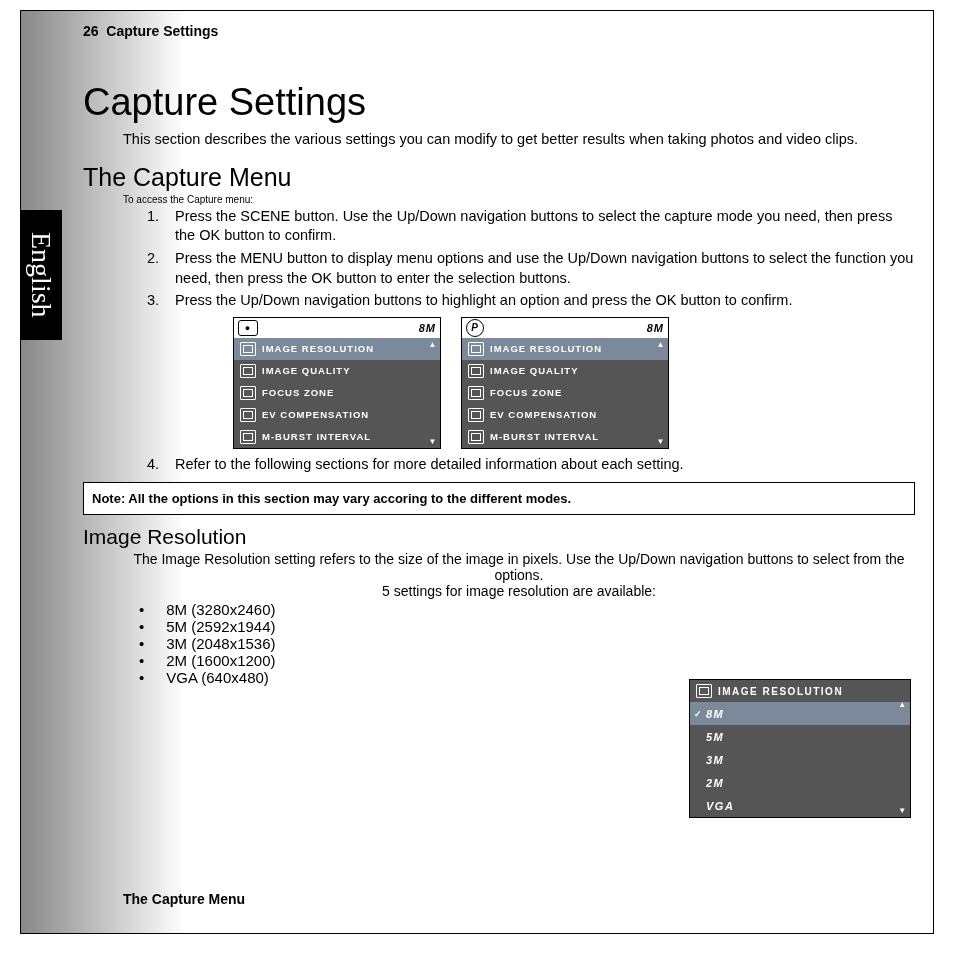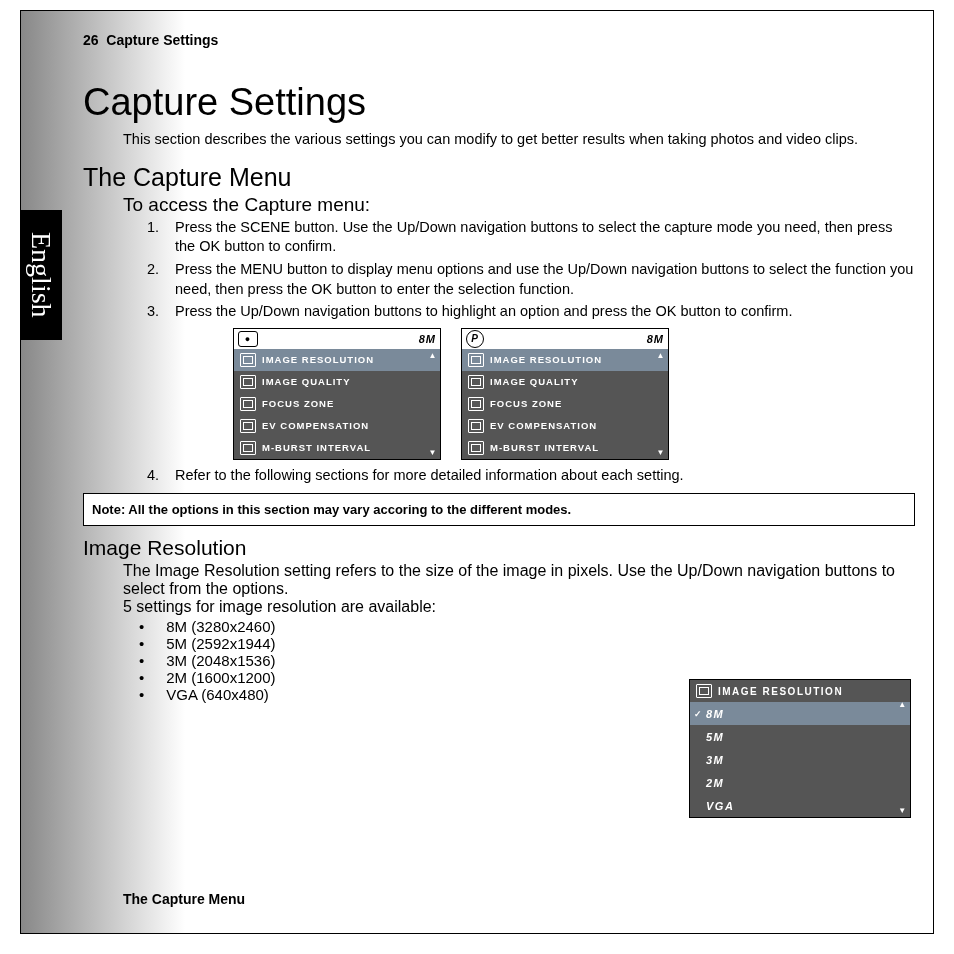--- a/index.html
+++ b/index.html
@@ -35,21 +35,20 @@
     justify-content: center;
     writing-mode: vertical-rl;
     z-index: 5;
   }
   .header {
     position: absolute;
     top: 12px;
     left: 62px;
     font-size: 14px;
     font-weight: bold;
-    margin-top: 9px;
   }
   .content {
     position: absolute;
     left: 62px;
     right: 18px;
     top: 50px;
   }
   h1 {
     font-family: Verdana, Geneva, sans-serif;
     font-weight: normal;
@@ -62,21 +61,21 @@
     line-height: 1.3;
   }
   h2 {
     font-family: Verdana, Geneva, sans-serif;
     font-weight: normal;
     font-size: 25px;
     margin: 14px 0 2px 0;
   }
   .sub {
     margin-left: 40px;
-    font-size: 19px;
+    font-size: 10px;
   }
   ol.steps {
     margin: 2px 0 0 40px;
     padding-left: 40px;
     font-size: 14.5px;
   }
   ol.steps li {
     padding-left: 12px;
     margin-bottom: 3px;
     line-height: 1.35;
@@ -130,21 +129,21 @@
     font-size:8px;color:#fff;align-items:center;padding:2px 0;
   }
   .note-box{
     border:1px solid #000;padding:8px 8px;font-size:13px;font-weight:bold;
     margin:8px 0 0 0;background:#fff;
   }
   h3{
     font-family: Verdana, Geneva, sans-serif;
     font-weight: normal;font-size:21px;margin:10px 0 2px 0;
   }
-  .res-body{margin-left:40px;font-size:16px;}
+  .res-body{margin-left:40px;font-size:14px;text-align:center;}
   .res-list{margin:2px 0 0 56px;padding:0;list-style:none;font-size:15px;}
   .res-list li::before{content:"•";margin-right:22px;}
   .res-panel{
     position:absolute;right:22px;top:668px;width:220px;background:#555;
     color:#fff;font-size:10px;letter-spacing:1.5px;border:1px solid #000;
   }
   .res-panel .hdr{
     background:#555;display:flex;align-items:center;gap:6px;
     padding:2px 6px;font-weight:bold;height:18px;
   }
@@ -173,21 +172,21 @@
     <div class="intro">This section describes the various settings you can modify to get better results when taking photos and video clips.</div>
 
     <h2>The Capture Menu</h2>
     <div class="sub">To access the Capture menu:</div>
 
     <ol class="steps">
       <li>
         <span>Press the </span><span class="b">SCENE</span><span> button. Use the </span><span class="b">Up/Down</span><span> navigation buttons to select the capture mode you need, then press the </span><span class="b">OK</span><span> button to confirm.</span>
       </li>
       <li>
-        <span>Press the </span><span class="b">MENU</span><span> button to display menu options and use the </span><span class="b">Up/Down</span><span> navigation buttons to select the function you need, then press the </span><span class="b">OK</span><span> button to enter the selection function.</span>
+        <span>Press the </span><span class="b">MENU</span><span> button to display menu options and use the </span><span class="b">Up/Down</span><span> navigation buttons to select the function you need, then press the </span><span class="b">OK</span><span> button to enter the selection buttons.</span>
       </li>
       <li>
         <span>Press the </span><span class="b">Up/Down</span><span> navigation buttons to highlight an option and press the  </span><span class="b">OK</span><span> button to confirm.</span>
       </li>
     </ol>
 
     <div class="panels">
       <div class="panel" style="position:relative;">
         <div class="panel-top">
           <span class="mode-icon">●</span>

